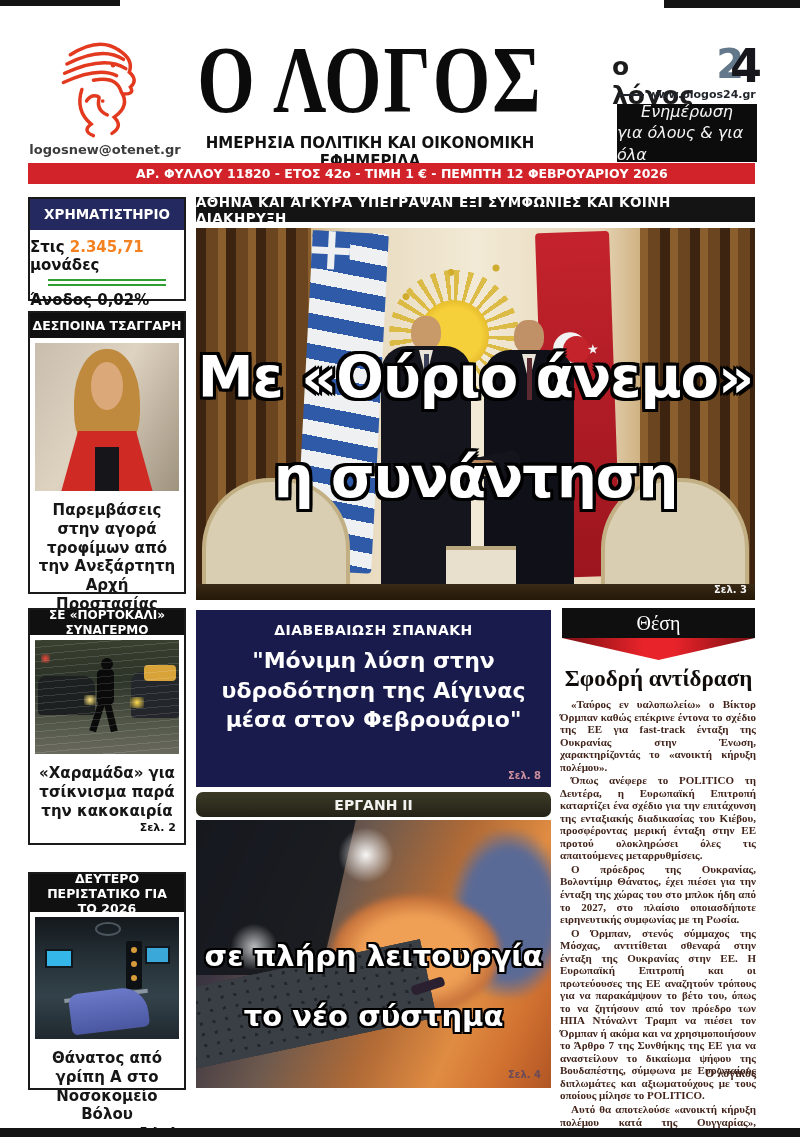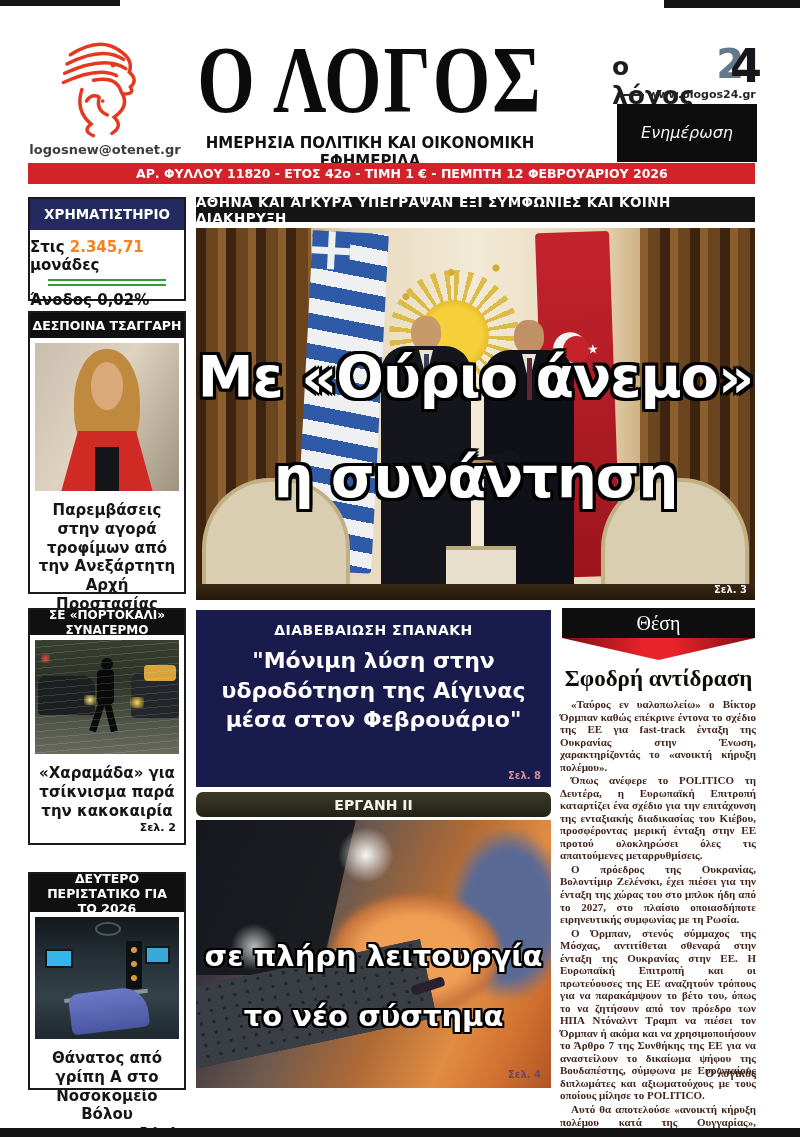--- a/index.html
+++ b/index.html
@@ -211,20 +211,21 @@
       <span class="name">ο λόγος</span>
       <span class="n2">2</span>
       <span class="n4">4</span>
     </div>
   </div>
   <div class="abs siteurl">
     <span class="dash"></span><span>www.ologos24.gr</span>
   </div>
   <div class="abs tagline">
     <span>Ενημέρωση</span>
+    <span>για όλους &amp; για όλα</span>
   </div>
 
   <div class="abs issuebar">ΑΡ. ΦΥΛΛΟΥ 11820 - ΕΤΟΣ 42ο - ΤΙΜΗ 1 € - ΠΕΜΠΤΗ 12 ΦΕΒΡΟΥΑΡΙΟΥ 2026</div>
 
   <div class="abs sbox stocks">
     <div class="shead">ΧΡΗΜΑΤΙΣΤΗΡΙΟ</div>
     <div class="sline">
       <span>Στις </span><span class="orange">2.345,71</span><span> μονάδες</span>
     </div>
     <div class="gdiv"></div>
@@ -343,21 +344,21 @@
     <div class="kb-headline" style="top:182px;">το νέο σύστημα</div>
     <div class="kb-page">Σελ. 4</div>
   </div>
 
   <div class="abs thesi-bar">Θέση</div>
   <div class="abs thesi-tri"></div>
   <div class="abs op-title">Σφοδρή αντίδραση</div>
   <div class="abs op-body">
       <p class="op-p">«Ταύρος εν υαλοπωλείω» ο Βίκτορ Όρμπαν καθώς επέκρινε έντονα το σχέδιο της ΕΕ για fast-track ένταξη της Ουκρανίας στην Ένωση, χαρακτηρίζοντάς το «ανοικτή κήρυξη πολέμου».</p>
       <p class="op-p">Όπως ανέφερε το POLITICO τη Δευτέρα, η Ευρωπαϊκή Επιτροπή καταρτίζει ένα σχέδιο για την επιτάχυνση της ενταξιακής διαδικασίας του Κιέβου, προσφέροντας μερική ένταξη στην ΕΕ προτού ολοκληρώσει όλες τις απαιτούμενες μεταρρυθμίσεις.</p>
-      <p class="op-p">Ο πρόεδρος της Ουκρανίας, Βολοντίμιρ Ζελένσκι, έχει πιέσει για την ένταξη της χώρας του στο μπλοκ ήδη από το 2027, στο πλαίσιο οποιασδήποτε ειρηνευτικής συμφωνίας με τη Ρωσία.</p>
+      <p class="op-p">Ο πρόεδρος της Ουκρανίας, Βολοντίμιρ Θάνατος, έχει πιέσει για την ένταξη της χώρας του στο μπλοκ ήδη από το 2027, στο πλαίσιο οποιασδήποτε ειρηνευτικής συμφωνίας με τη Ρωσία.</p>
       <p class="op-p">Ο Όρμπαν, στενός σύμμαχος της Μόσχας, αντιτίθεται σθεναρά στην ένταξη της Ουκρανίας στην ΕΕ. Η Ευρωπαϊκή Επιτροπή και οι πρωτεύουσες της ΕΕ αναζητούν τρόπους για να παρακάμψουν το βέτο του, όπως το να ζητήσουν από τον πρόεδρο των ΗΠΑ Ντόναλντ Τραμπ να πιέσει τον Όρμπαν ή ακόμα και να χρησιμοποιήσουν το Άρθρο 7 της Συνθήκης της ΕΕ για να αναστείλουν το δικαίωμα ψήφου της Βουδαπέστης, σύμφωνα με Ευρωπαίους διπλωμάτες και αξιωματούχους με τους οποίους μίλησε το POLITICO.</p>
       <p class="op-p">Αυτό θα αποτελούσε «ανοικτή κήρυξη πολέμου κατά της Ουγγαρίας», προειδοποίησε ο Ούγγρος πρωθυπουργός χθες σε ανάρτησή του στο Χ. Ο Όρμπαν δήλωσε ότι το POLITICO «δημοσίευσε το τελευταίο πολεμικό σχέδιο των Βρυξελλών και του Κιέβου, το σχέδιο πέντε σημείων Ζελένσκι».</p>
     </div>
   <div class="abs op-sign">Ο λογικός</div>
 
   <div class="abs bottomstrip"></div>
 
 </div>
 
 </body></html>

